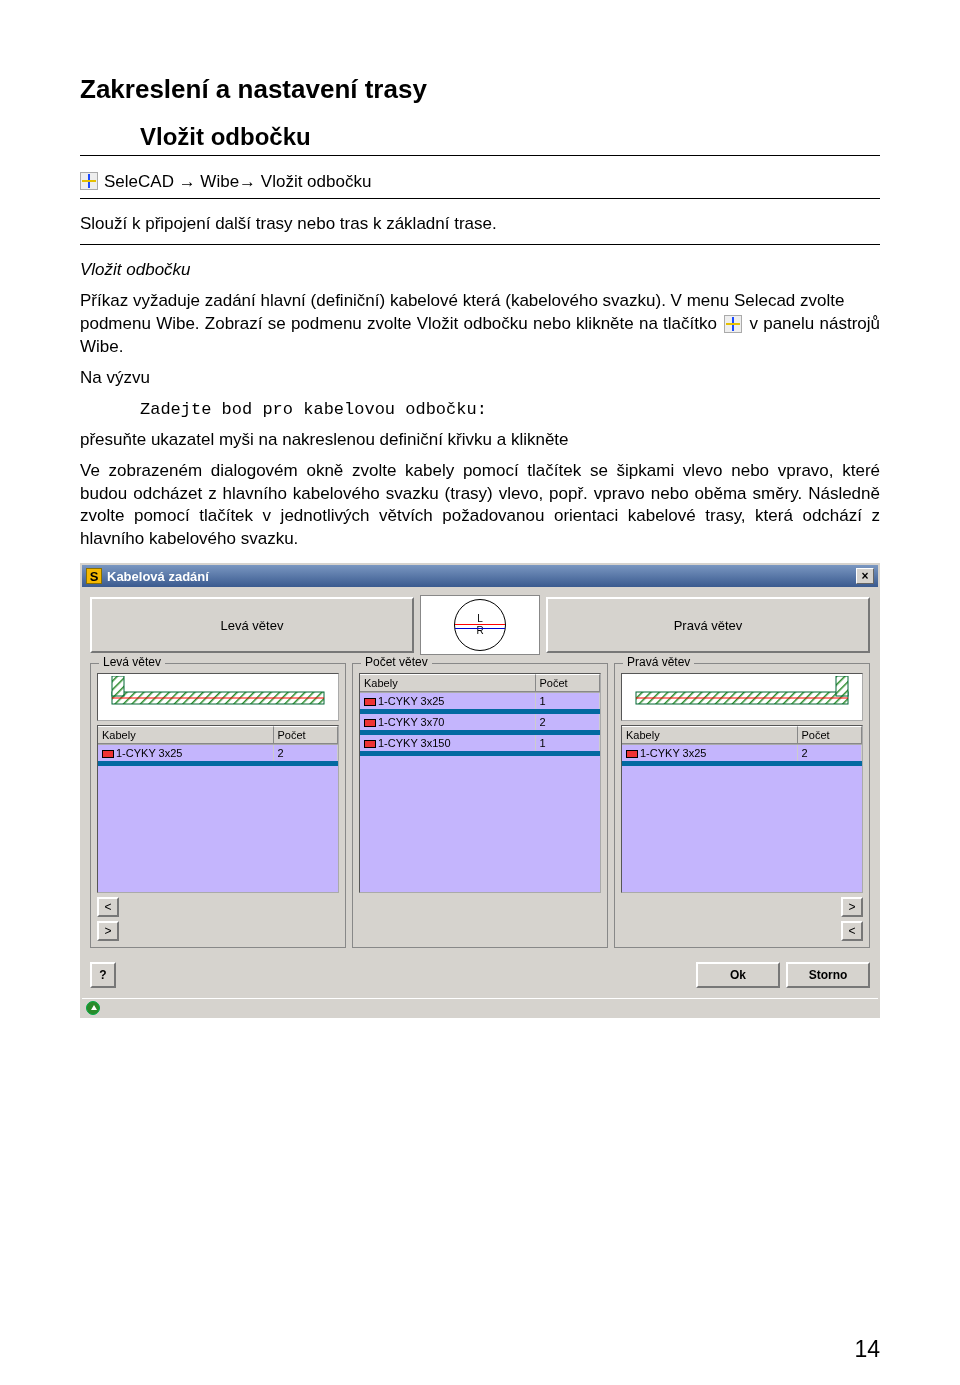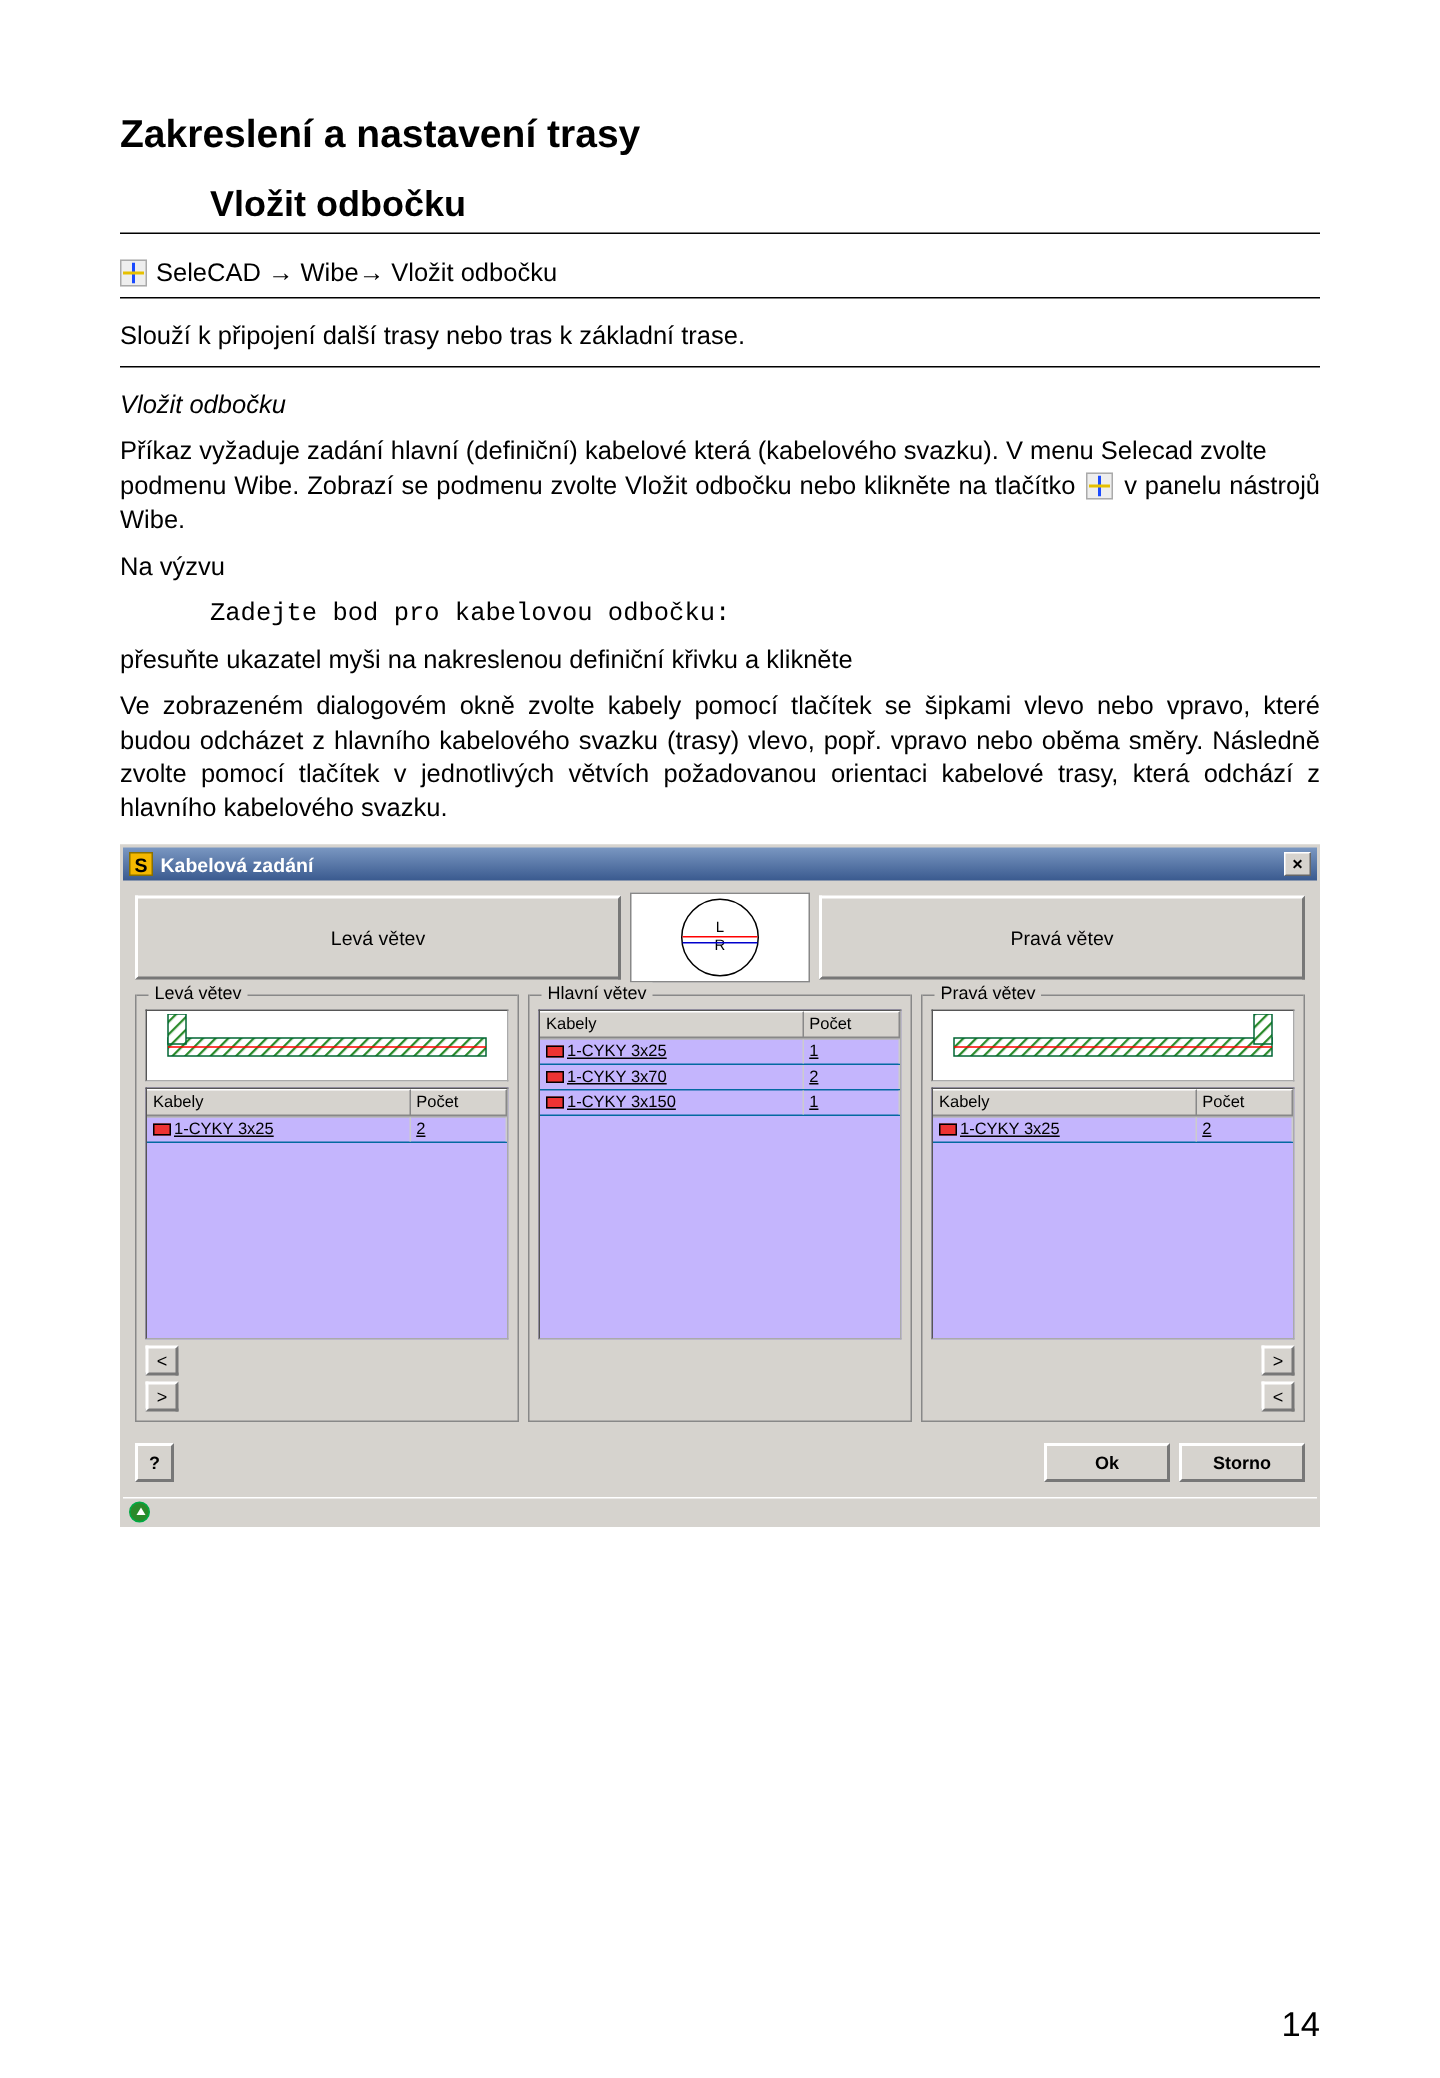--- a/index.html
+++ b/index.html
@@ -18,21 +18,21 @@
     margin-bottom: 18px;
     margin-top: 44px;
   }
   .indent { margin-left: 60px; }
   h2[data-name="heading-sub"] {
     font-size: 24px;
     font-weight: bold;
     margin-bottom: 4px;
   }
   .hr { border: 0; border-top: 1px solid #000; margin: 0 0 14px 0; }
-  .breadcrumb-line { display: flex; align-items: center; gap: 6px; margin: 16px 0 6px 0; font-size: 17px; }
+  .breadcrumb-line { display: flex; align-items: flex-start; gap: 6px; margin: 16px 0 6px 0; font-size: 17px; }
   .tool-icon {
     width: 18px; height: 18px;
     display: inline-flex; align-items: center; justify-content: center;
     border: 1px solid #aaa; background: #eee;
   }
   .cross-icon svg { width: 14px; height: 14px; }
   p.body { font-size: 17px; line-height: 1.35; margin: 8px 0; text-align: left; }
   p.italic { font-style: italic; }
   p.justify { text-align: justify; }
   .para-with-icon { font-size: 17px; line-height: 1.35; margin: 8px 0; text-align: justify; }
@@ -127,21 +127,21 @@
     border-bottom:1px solid #aaa;
     font-size:11px;
   }
   .list-header .col, .list-row .col {
     padding: 2px 4px;
     border-right:1px solid #ccc;
   }
   .list-header .col { border-top:1px solid #fff; border-bottom:1px solid #888; border-right:1px solid #888; }
   .col.c1 { flex: 3; }
   .col.c2 { flex: 1; }
-  .list-row { display:flex; font-size:11px; border-bottom:1px solid #0369a1;text-decoration:underline; }
+  .list-row { display:flex; font-size:11px; border-bottom:5px solid #0369a1; }
   .list-row .cab-icon { display:inline-block; width:12px; height:8px; background:#e33; border:1px solid #000; margin-right:2px; vertical-align:middle; }
   .move-btns { display:flex; flex-direction:column; gap:4px; margin-top:4px; align-items:flex-start; }
   .move-btns.right { align-items:flex-end; }
   .sqbtn {
     width:22px; height:20px;
     background:#d6d3ce;
     border:2px solid #fff; border-right-color:#777; border-bottom-color:#777;
     display:inline-flex; align-items:center; justify-content:center;
     font-size:12px;
   }
@@ -273,21 +273,21 @@
             <div class="col c2" data-name="cell">2</div>
           </div>
         </div>
         <div class="move-btns">
           <span class="sqbtn" data-name="move-left-button">&lt;</span>
           <span class="sqbtn" data-name="move-right-button">&gt;</span>
         </div>
       </div>
 
       <div class="group" data-name="group-main-branch">
-        <span class="legend" data-name="group-legend">Hlavní větev</span>
+        <span class="legend" data-name="group-legend">Počet větev</span>
         <div class="list" style="height:220px" data-name="cable-list-main">
           <div class="list-header">
             <div class="col c1" data-name="col-header-kabely">Kabely</div>
             <div class="col c2" data-name="col-header-pocet">Počet</div>
           </div>
           <div class="list-row" data-name="table-row">
             <div class="col c1"><span class="cab-icon" data-name="cable-icon"></span><span data-name="cell">1-CYKY 3x25</span></div>
             <div class="col c2" data-name="cell">1</div>
           </div>
           <div class="list-row" data-name="table-row">

